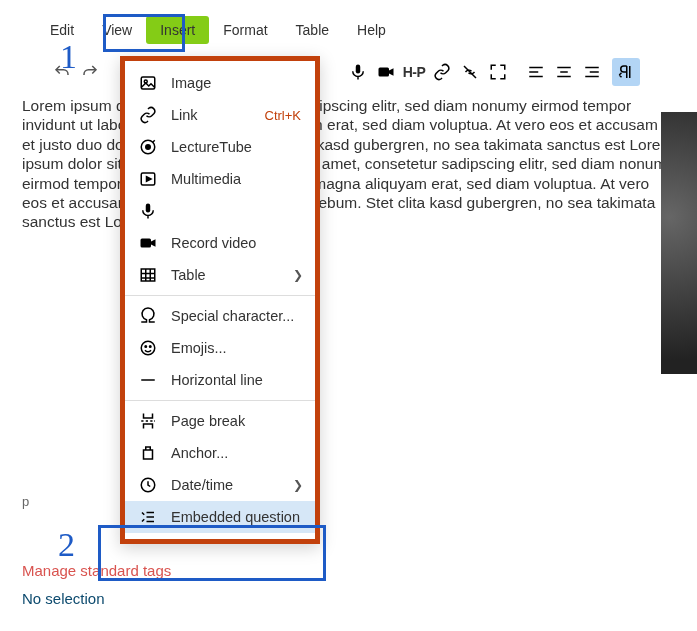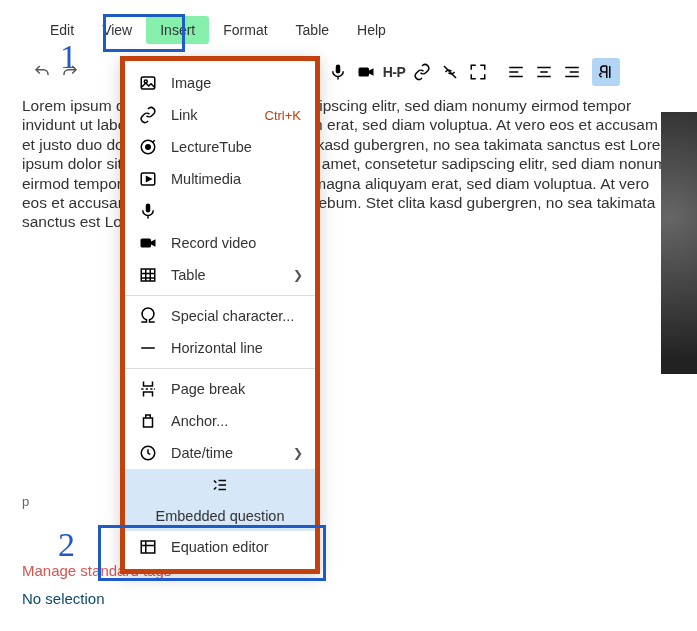--- a/index.html
+++ b/index.html
@@ -1,39 +1,39 @@
 <!DOCTYPE html>
 <html><head>
 <meta charset="utf-8">
 <style>
   * { box-sizing: border-box; margin: 0; padding: 0; }
   body { font-family: -apple-system, BlinkMacSystemFont, "Segoe UI", Arial, sans-serif; font-size: 14px; color: #333; background: #fff; width: 697px; height: 631px; overflow: hidden; position: relative; }
 
   .menubar { display: flex; gap: 0; padding: 16px 36px 10px; font-size: 14px; }
   .menubar .menu-item { padding: 6px 14px; cursor: pointer; border-radius: 3px; }
-  .menubar .menu-item.open { background: #86efac; }
-
-  .toolbar { display: flex; align-items: center; gap: 0; padding: 4px 28px 10px; }
+  .menubar .menu-item.open { background: #84cc16; }
+
+  .toolbar { display: flex; align-items: center; gap: 0; padding: 4px 48px 10px; }
   .toolbar .tool { width: 28px; height: 28px; display: flex; align-items: center; justify-content: center; cursor: pointer; border-radius: 3px; }
   .toolbar .spacer-gap { width: 240px; }
   .toolbar .tool.highlight { background: #b3d5f5; }
   .h5p-label { font-weight: 900; font-size: 14px; letter-spacing: -0.5px; }
 
   .content { padding: 0 22px; font-size: 15.5px; line-height: 1.25; }
   .content p { white-space: pre-wrap; }
 
   .image-panel { position: absolute; top: 112px; right: 0; width: 36px; height: 262px; background: #3a3a3a; background-image: radial-gradient(circle at 25% 40%, #666 0%, #222 90%); }
 
   .status { position: absolute; left: 22px; top: 494px; font-size: 13px; color: #666; }
   .manage { position: absolute; left: 22px; top: 562px; font-size: 15px; color: #d9534f; }
   .nosel  { position: absolute; left: 22px; top: 590px; font-size: 15px; color: #0c4a6e; }
 
   .dropdown { position: absolute; top: 56px; left: 120px; width: 200px; background: #fff; border: 5px solid #c2410c; box-shadow: 0 4px 16px rgba(0,0,0,0.18); padding: 6px 0; }
   .dropdown .dd-item { display: flex; align-items: center; padding: 7px 14px; gap: 14px; cursor: pointer; position: relative; min-height: 32px; }
-  .dropdown .dd-item.hover { background: #d6e7f7; flex-direction: column; }
+  .dropdown .dd-item.hover { background: #d6e7f7; }
   .dropdown .dd-sep { height: 1px; background: #ddd; margin: 4px 0; }
   .dropdown .dd-icon { width: 18px; height: 18px; display:flex; align-items:center; justify-content:center; flex-shrink:0; }
   .dropdown .dd-label { flex: 1; font-size: 14.5px; }
   .dropdown .dd-shortcut { font-size: 13px; color: #c2410c; }
   .dropdown .dd-arrow { position: absolute; right: 12px; color: #555; font-size: 12px; }
 
   .hl-box { position: absolute; border: 3px solid #1e5bc6; pointer-events: none; }
   .hl-1 { top: 14px; left: 103px; width: 82px; height: 38px; }
   .hl-2 { top: 525px; left: 98px; width: 228px; height: 56px; }
   .hl-num { position: absolute; color: #1e5bc6; font-size: 34px; font-weight: 400; font-family: Georgia, serif; }
@@ -205,20 +205,31 @@
   <div class="dd-item">
     <span class="dd-icon">
         <svg viewBox="0 0 24 24" fill="none" stroke="#000" stroke-width="2">
           <path d="M6 20h4v-3a8 8 0 114 0v3h4M6 20H3M18 20h3"></path>
         </svg>
       </span>
     <span class="dd-label">Special character...</span>
   </div>
   <div class="dd-item">
     <span class="dd-icon">
+        <svg viewBox="0 0 24 24" fill="none" stroke="#000" stroke-width="2">
+          <circle cx="12" cy="12" r="9"></circle>
+          <circle cx="9" cy="10" r="1" fill="#000"></circle>
+          <circle cx="15" cy="10" r="1" fill="#000"></circle>
+          <path d="M8 15a5 5 0 008 0"></path>
+        </svg>
+      </span>
+    <span class="dd-label">Emojis...</span>
+  </div>
+  <div class="dd-item">
+    <span class="dd-icon">
         <svg viewBox="0 0 24 24" stroke="#000" stroke-width="2">
           <path d="M3 12h18"></path>
         </svg>
       </span>
     <span class="dd-label">Horizontal line</span>
   </div>
   <div class="dd-sep"></div>
   <div class="dd-item">
     <span class="dd-icon">
         <svg viewBox="0 0 24 24" fill="none" stroke="#000" stroke-width="2">
@@ -245,28 +256,19 @@
     <span class="dd-label">Date/time</span>
     <span class="dd-arrow">❯</span>
   </div>
   <div class="dd-item hover">
     <span class="dd-icon">
         <svg viewBox="0 0 24 24" fill="none" stroke="#000" stroke-width="2">
           <path d="M4 6l3 3M4 18l3-3M4 12h0M10 6h10M10 12h10M10 18h10"></path>
         </svg>
       </span>
     <span class="dd-label">Embedded question</span>
-  </div>
-  <div class="dd-item">
-    <span class="dd-icon">
-        <svg viewBox="0 0 24 24" fill="none" stroke="#000" stroke-width="2">
-          <rect x="3" y="4" width="18" height="16"></rect>
-          <path d="M3 10h18M9 4v16"></path>
-        </svg>
-      </span>
-    <span class="dd-label">Equation editor</span>
   </div>
 </div>
 
 <div class="hl-box hl-1"></div>
 <div class="hl-num num-1">1</div>
 <div class="hl-box hl-2"></div>
 <div class="hl-num num-2">2</div>
 
 </body></html>

